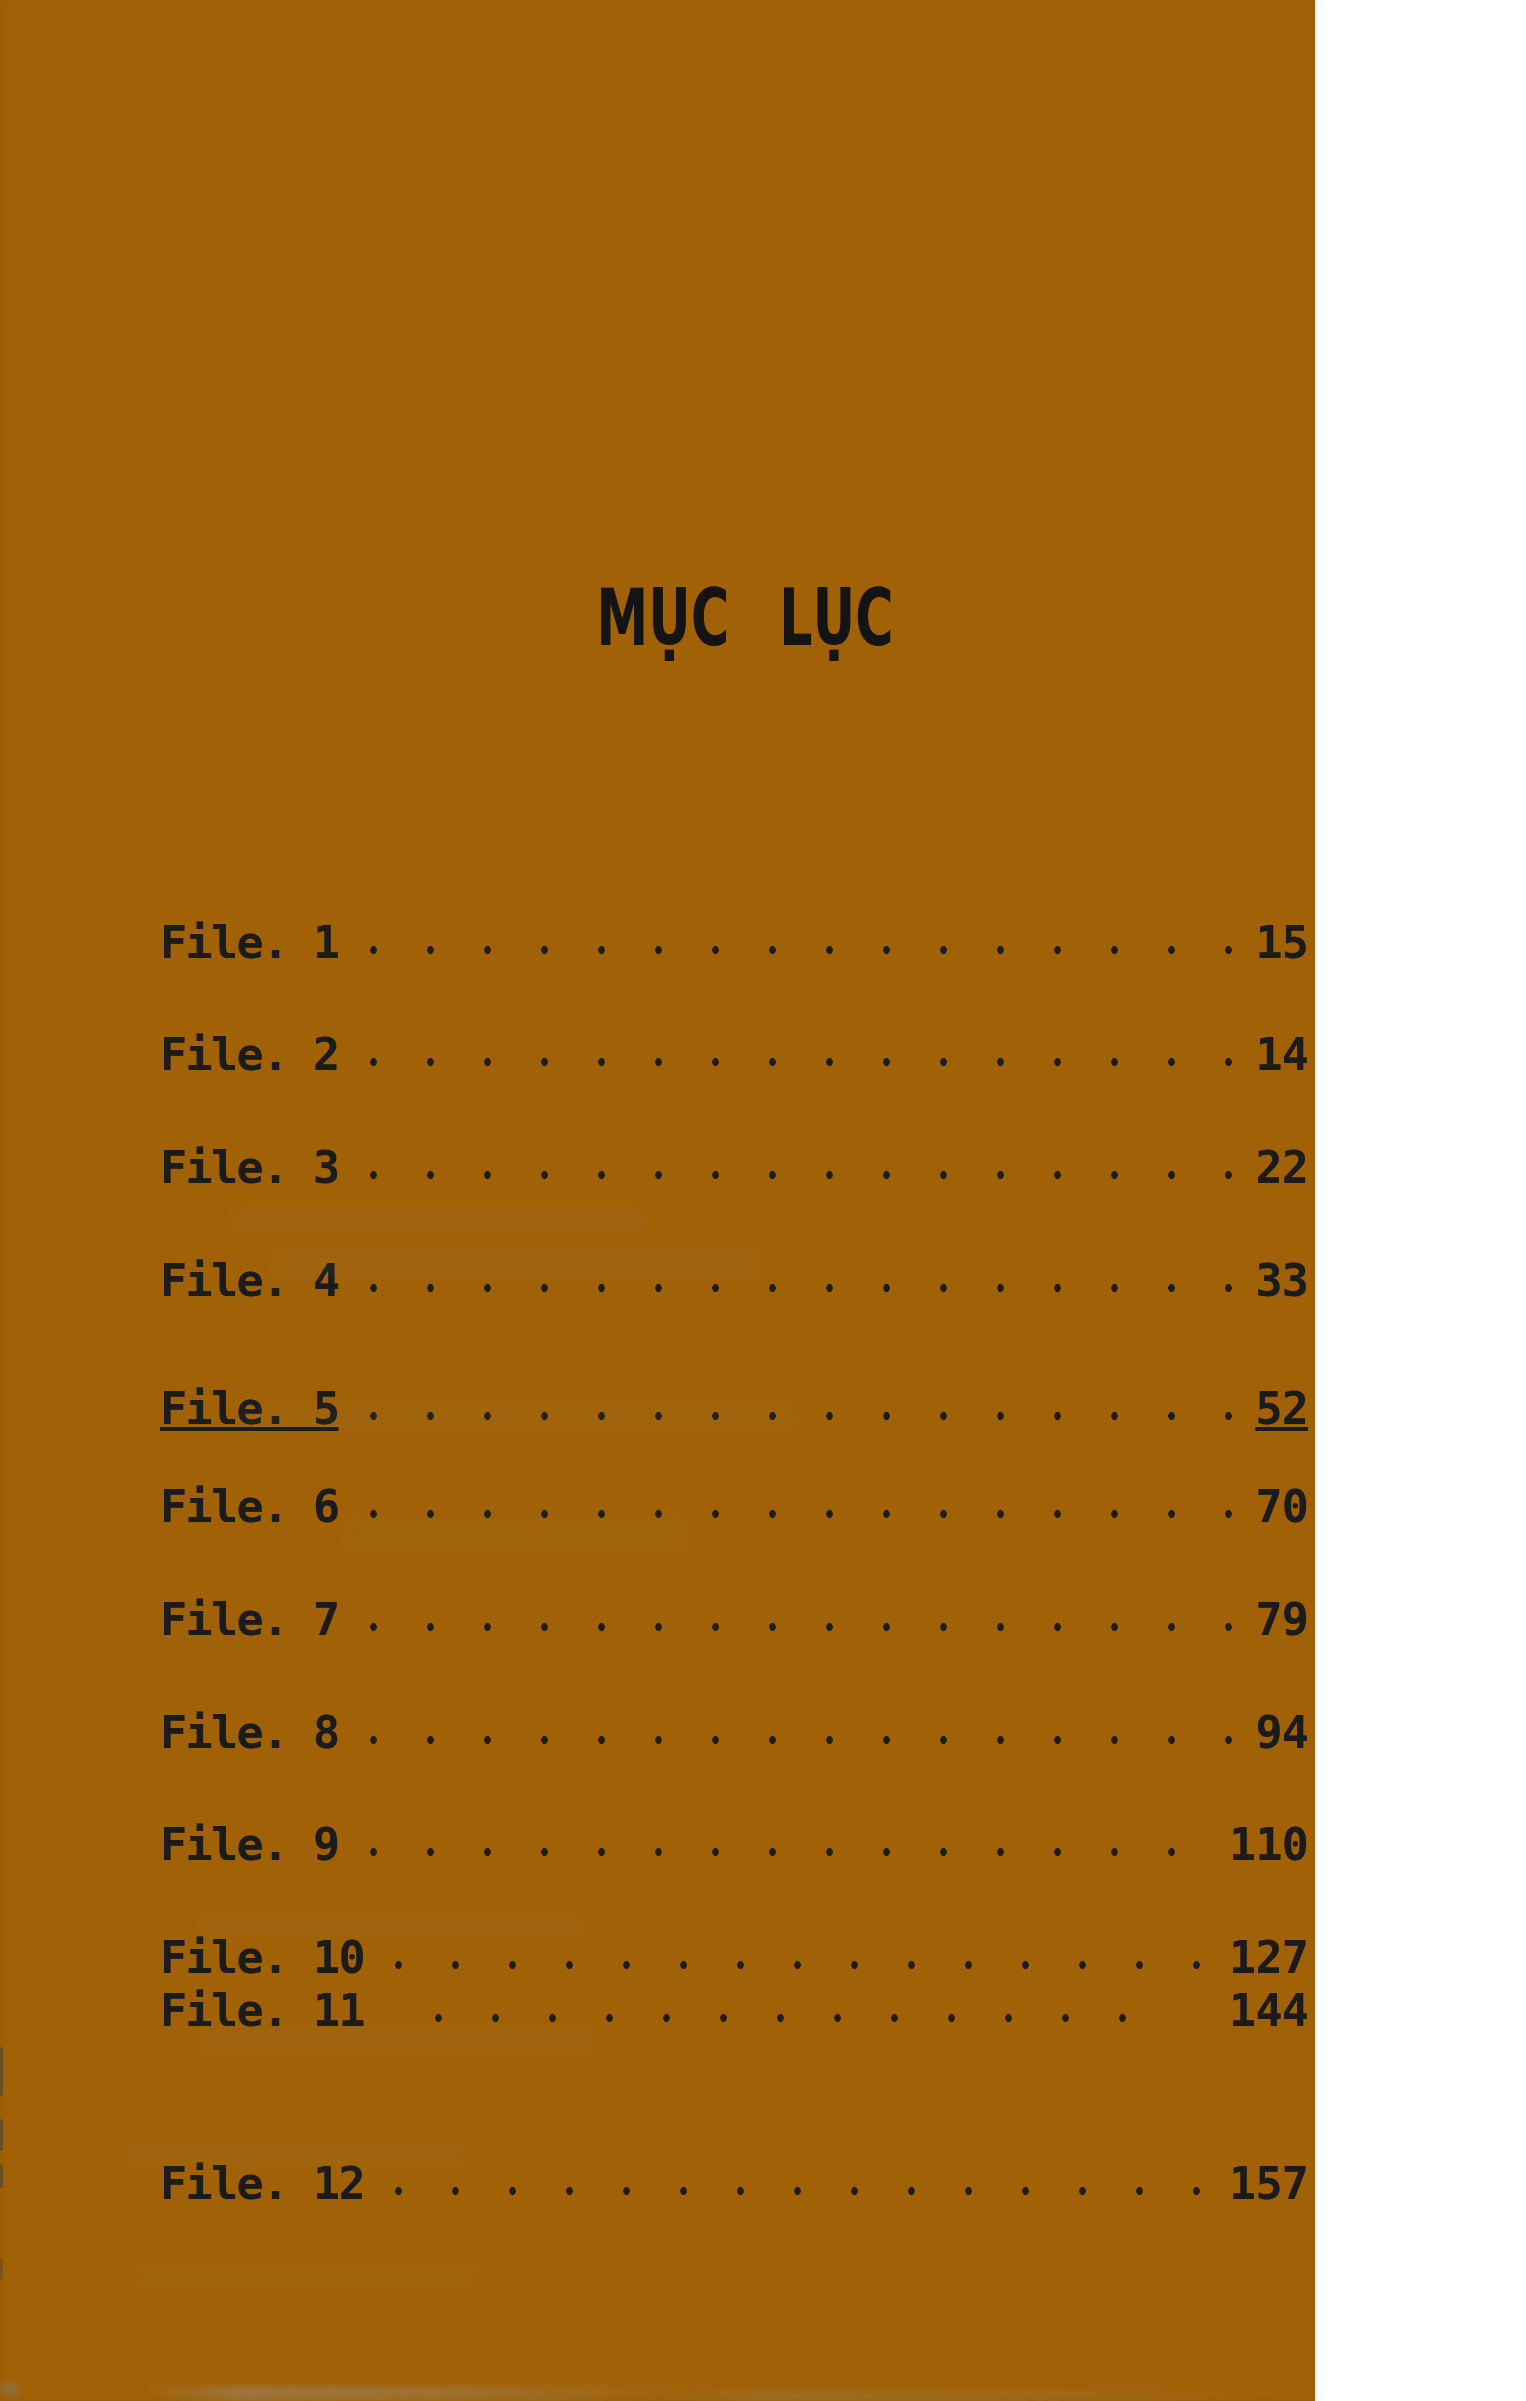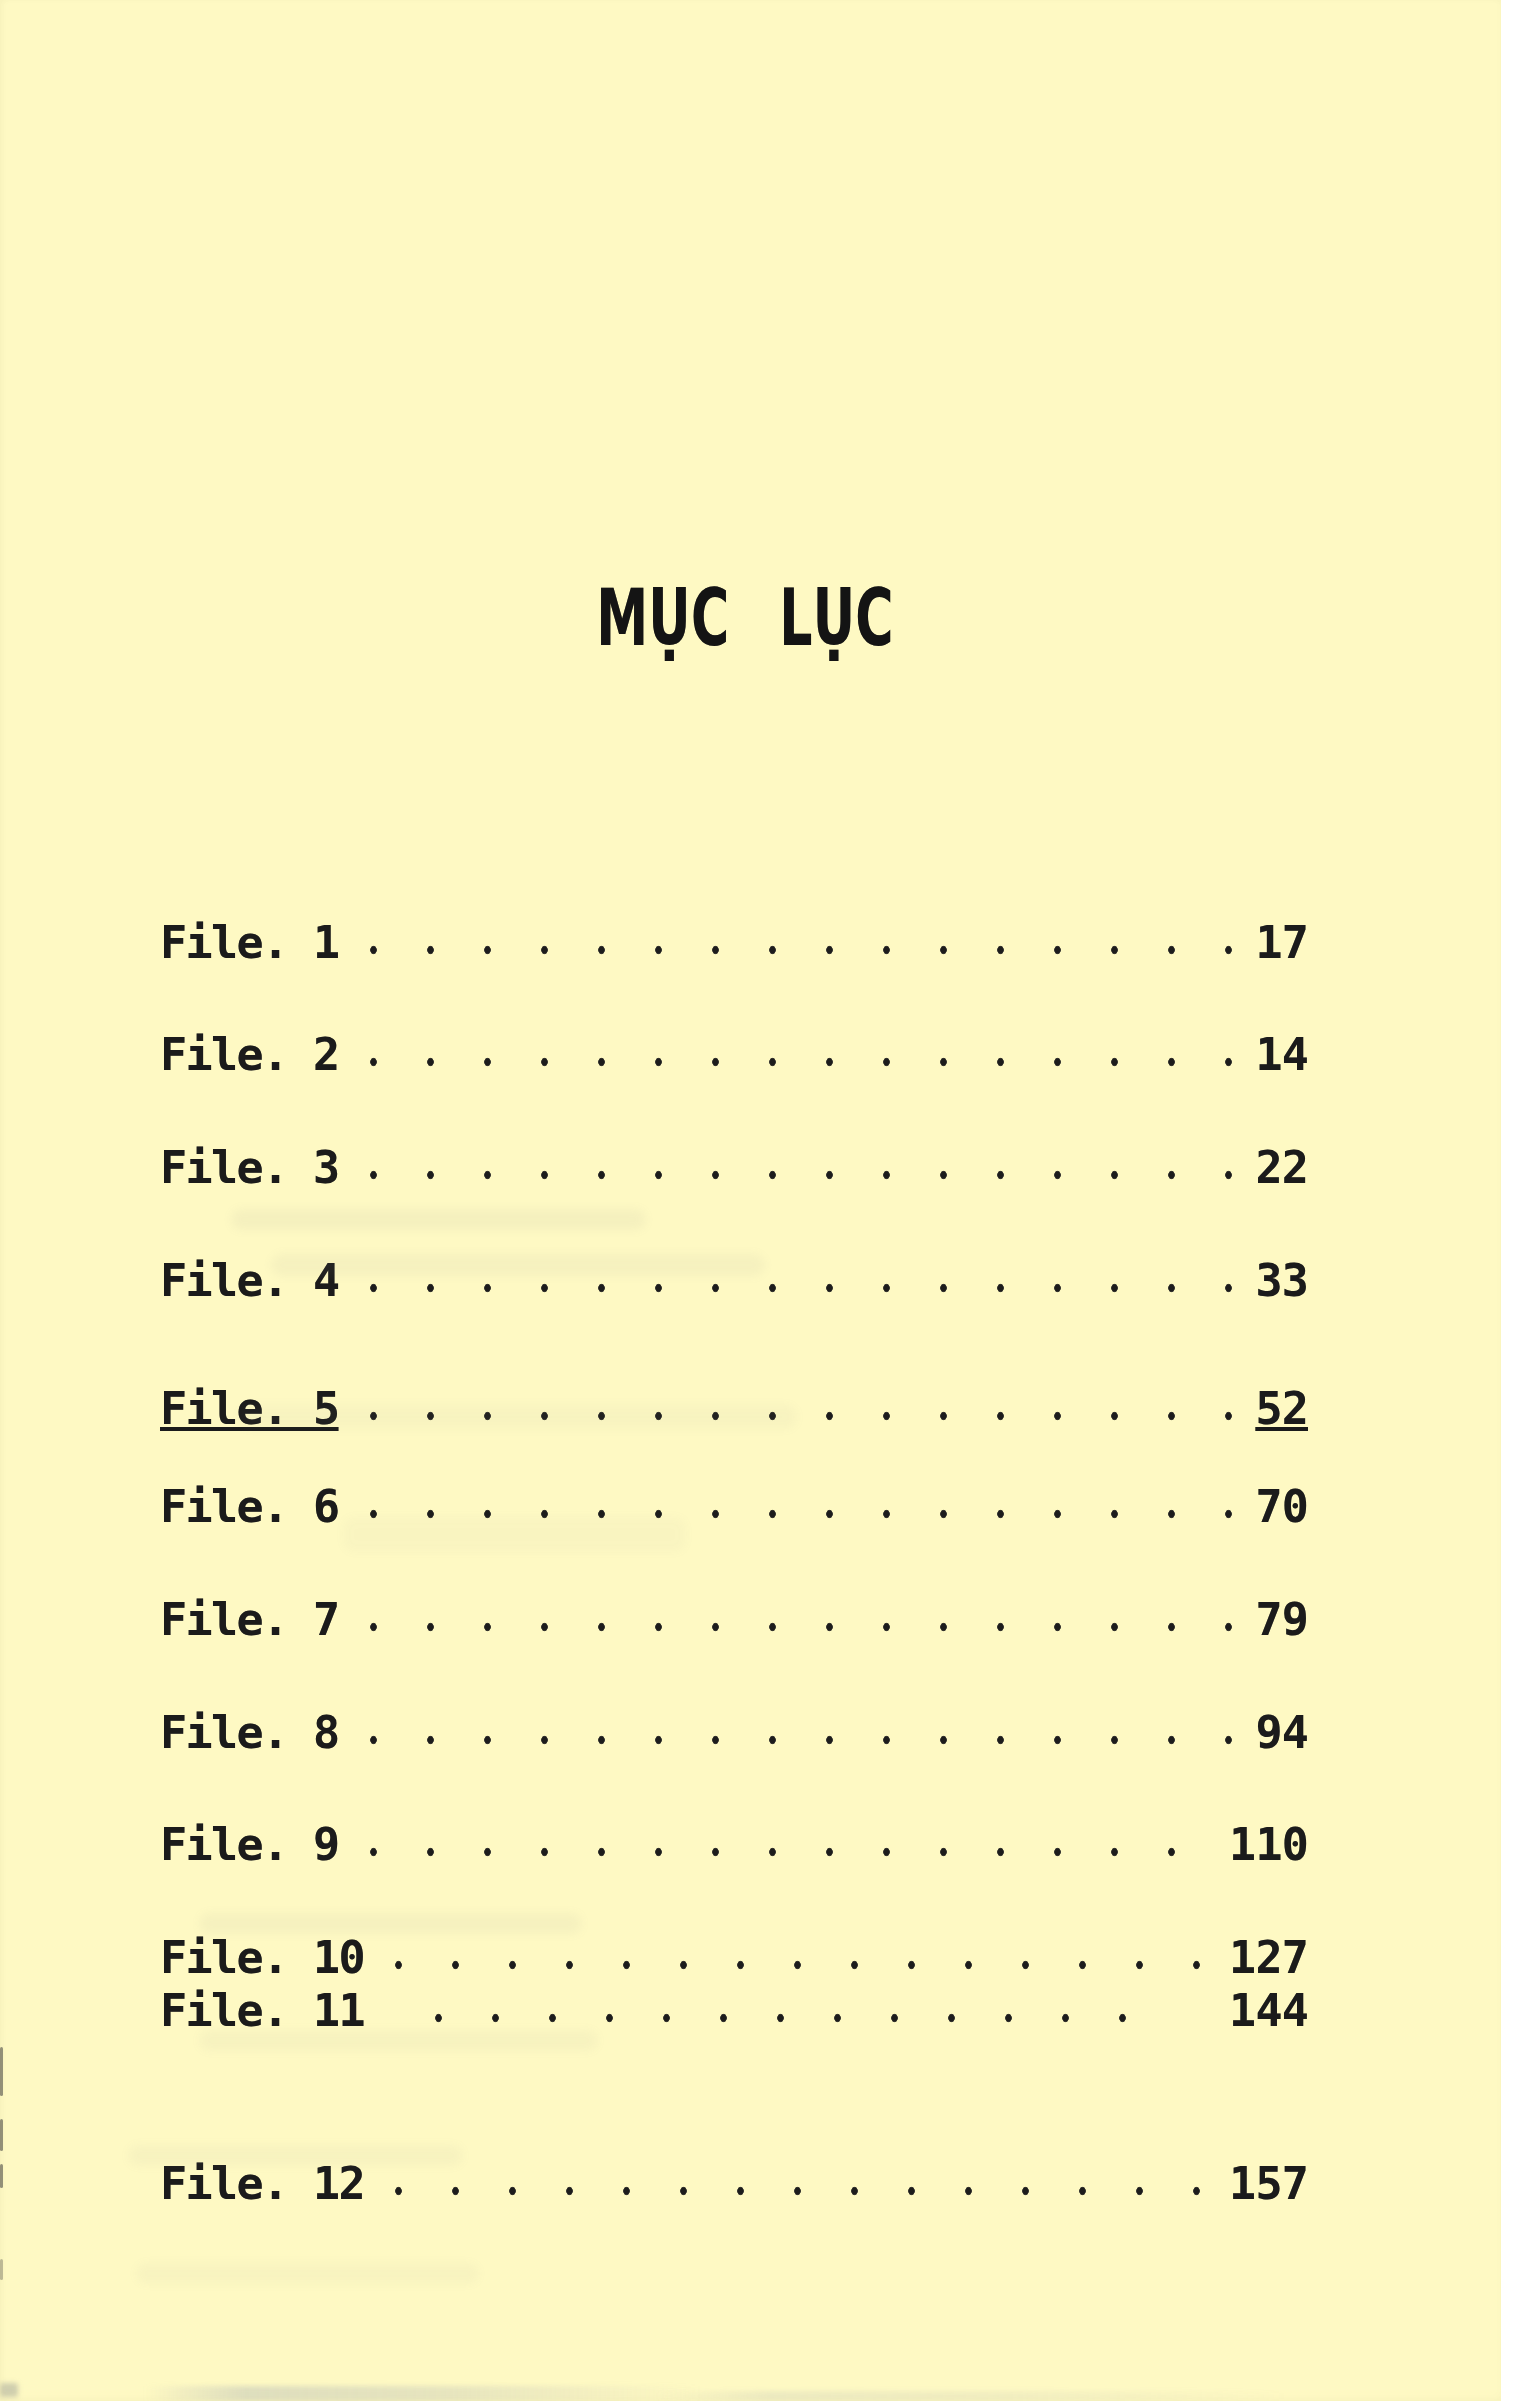--- a/index.html
+++ b/index.html
@@ -2,23 +2,23 @@
 <html style="font-size:12.8px"><head>
 <meta charset="utf-8">
 <style>
   html, body {
     margin: 0;
     padding: 0;
     background: #ffffff;
   }
   .page {
     position: relative;
-    width: 1501px;
+    width: 1315px;
     height: 2401px;
-    background: #fef9c3;
+    background: #a16207;
     overflow: hidden;
     font-family: "DejaVu Sans Mono", monospace;
     box-shadow: inset 2.4px 0 6.4px rgba(0,0,0,0.025), inset 0 -2.4px 8px rgba(0,0,0,0.02);
   }
   
   .title {
     position: absolute;
     top: 579px;
     left: 160px;
     width: 1148px;
@@ -96,21 +96,21 @@
 
 <div class="page">
 
   <h1 class="title">MỤC LỤC</h1>
 
   <div>
 
       <div class="toc-row" style="top: 920px;">
         <span class="toc-label">File. 1</span>
         <span class="toc-leader"></span>
-        <span class="toc-page">17</span>
+        <span class="toc-page">15</span>
       </div>
 
       <div class="toc-row" style="top: 1032px;">
         <span class="toc-label">File. 2</span>
         <span class="toc-leader"></span>
         <span class="toc-page">14</span>
       </div>
 
       <div class="toc-row" style="top: 1145px;">
         <span class="toc-label">File. 3</span>

